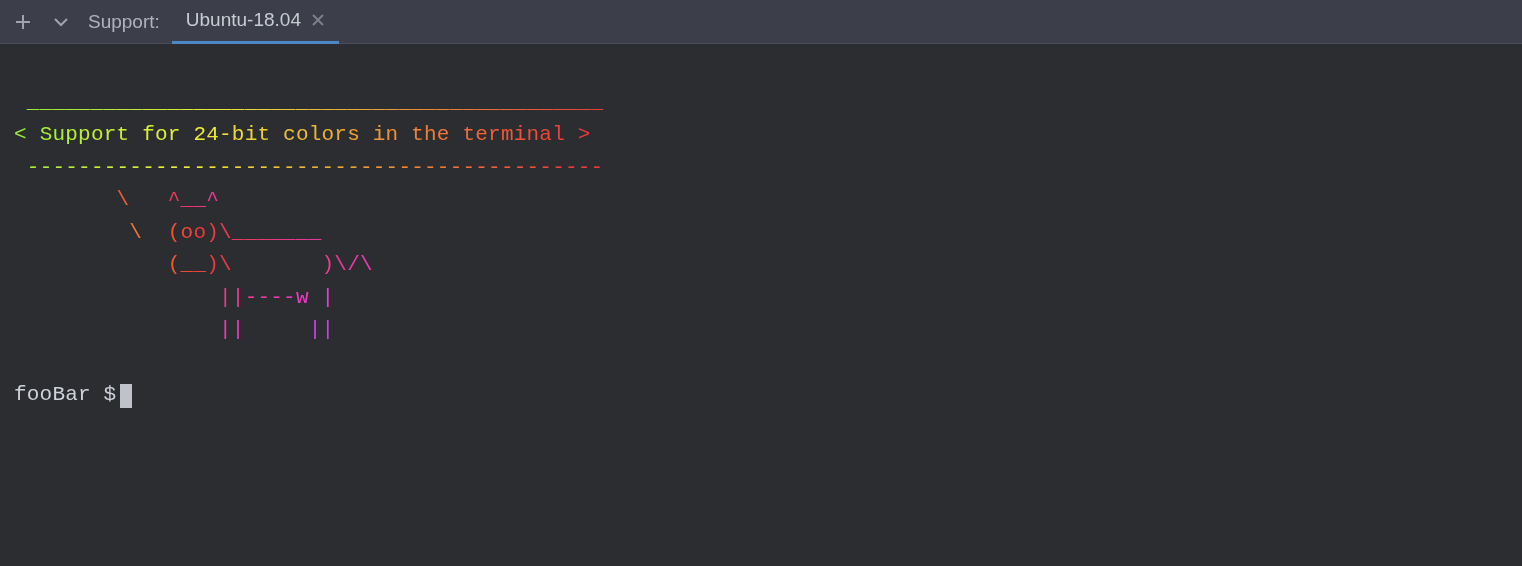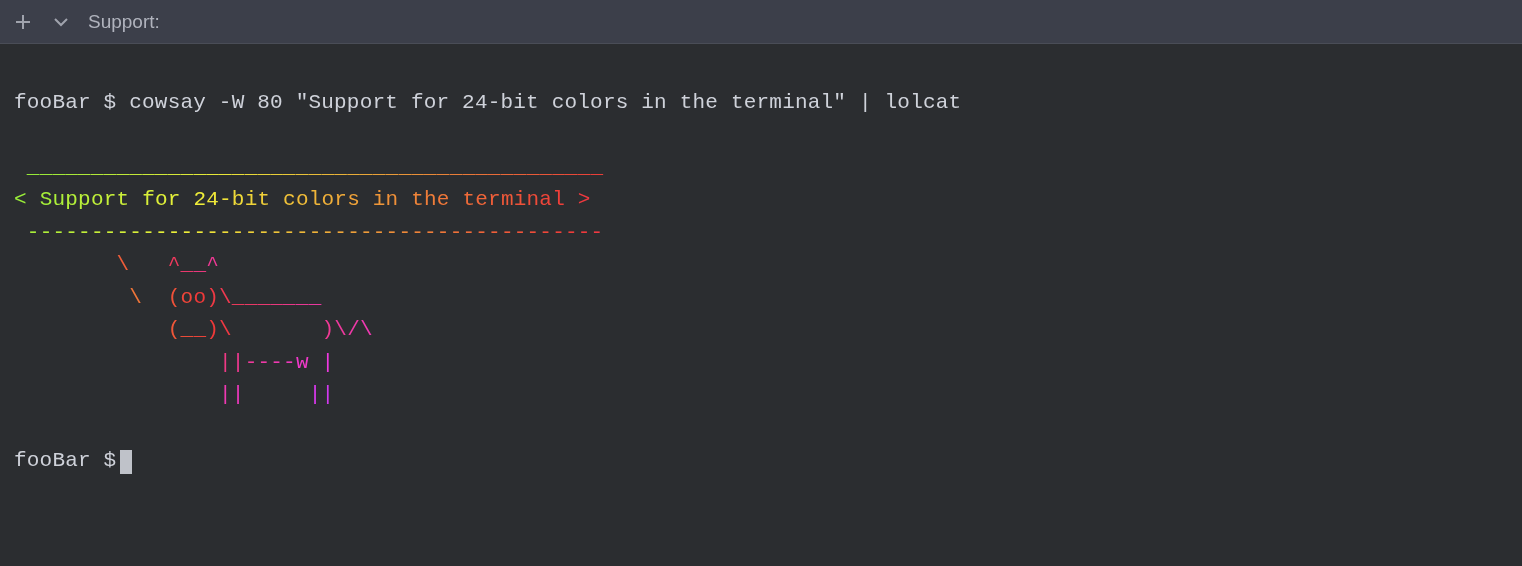--- a/index.html
+++ b/index.html
@@ -80,19 +80,27 @@
       <line x1="9" y1="2" x2="9" y2="16" stroke-width="2"></line>
       <line x1="2" y1="9" x2="16" y2="9" stroke-width="2"></line>
     </svg>
   </div>
   <div class="icon-btn">
     <svg width="18" height="18" viewBox="0 0 18 18">
       <polyline points="3,6 9,12 15,6" stroke-width="2"></polyline>
     </svg>
   </div>
   <div class="titlebar-label">Support:</div>
+  <div class="tab">
+    <span>Ubuntu-18.04</span>
+    <span class="close">
+      <svg width="14" height="14" viewBox="0 0 14 14">
+        <line x1="2" y1="2" x2="12" y2="12" stroke-width="2"></line>
+        <line x1="12" y1="2" x2="2" y2="12" stroke-width="2"></line>
+      </svg>
+    </span>
+  </div>
 </div>
 
 <div class="terminal-body">
-<div class="prompt-line"><span>fooBar $</span> <span>cowsay -W 80 "Support for 24-bit colors in the terminal" | lolcat</span></div>
 <div class="rainbow-block" id="rainbow"><div><span style="color:hsl(90.0,85%,58%)"> </span><span style="color:hsl(88.0,85%,58%)">_</span><span style="color:hsl(86.1,85%,58%)">_</span><span style="color:hsl(84.1,85%,58%)">_</span><span style="color:hsl(82.2,85%,58%)">_</span><span style="color:hsl(80.2,85%,58%)">_</span><span style="color:hsl(78.3,85%,58%)">_</span><span style="color:hsl(76.3,85%,58%)">_</span><span style="color:hsl(74.3,85%,58%)">_</span><span style="color:hsl(72.4,85%,58%)">_</span><span style="color:hsl(70.4,85%,58%)">_</span><span style="color:hsl(68.5,85%,58%)">_</span><span style="color:hsl(66.5,85%,58%)">_</span><span style="color:hsl(64.6,85%,58%)">_</span><span style="color:hsl(62.6,85%,58%)">_</span><span style="color:hsl(60.7,85%,58%)">_</span><span style="color:hsl(58.7,85%,58%)">_</span><span style="color:hsl(56.7,85%,58%)">_</span><span style="color:hsl(54.8,85%,58%)">_</span><span style="color:hsl(52.8,85%,58%)">_</span><span style="color:hsl(50.9,85%,58%)">_</span><span style="color:hsl(48.9,85%,58%)">_</span><span style="color:hsl(47.0,85%,58%)">_</span><span style="color:hsl(45.0,85%,58%)">_</span><span style="color:hsl(43.0,85%,58%)">_</span><span style="color:hsl(41.1,85%,58%)">_</span><span style="color:hsl(39.1,85%,58%)">_</span><span style="color:hsl(37.2,85%,58%)">_</span><span style="color:hsl(35.2,85%,58%)">_</span><span style="color:hsl(33.3,85%,58%)">_</span><span style="color:hsl(31.3,85%,58%)">_</span><span style="color:hsl(29.3,85%,58%)">_</span><span style="color:hsl(27.4,85%,58%)">_</span><span style="color:hsl(25.4,85%,58%)">_</span><span style="color:hsl(23.5,85%,58%)">_</span><span style="color:hsl(21.5,85%,58%)">_</span><span style="color:hsl(19.6,85%,58%)">_</span><span style="color:hsl(17.6,85%,58%)">_</span><span style="color:hsl(15.7,85%,58%)">_</span><span style="color:hsl(13.7,85%,58%)">_</span><span style="color:hsl(11.7,85%,58%)">_</span><span style="color:hsl(9.8,85%,58%)">_</span><span style="color:hsl(7.8,85%,58%)">_</span><span style="color:hsl(5.9,85%,58%)">_</span><span style="color:hsl(3.9,85%,58%)">_</span><span style="color:hsl(2.0,85%,58%)">_</span><span style="color:hsl(0.0,85%,58%)"> </span></div><div><span style="color:hsl(88.0,85%,58%)">&lt;</span><span style="color:hsl(86.0,85%,58%)"> </span><span style="color:hsl(83.9,85%,58%)">S</span><span style="color:hsl(81.9,85%,58%)">u</span><span style="color:hsl(79.8,85%,58%)">p</span><span style="color:hsl(77.8,85%,58%)">p</span><span style="color:hsl(75.7,85%,58%)">o</span><span style="color:hsl(73.7,85%,58%)">r</span><span style="color:hsl(71.6,85%,58%)">t</span><span style="color:hsl(69.6,85%,58%)"> </span><span style="color:hsl(67.5,85%,58%)">f</span><span style="color:hsl(65.5,85%,58%)">o</span><span style="color:hsl(63.5,85%,58%)">r</span><span style="color:hsl(61.4,85%,58%)"> </span><span style="color:hsl(59.4,85%,58%)">2</span><span style="color:hsl(57.3,85%,58%)">4</span><span style="color:hsl(55.3,85%,58%)">-</span><span style="color:hsl(53.2,85%,58%)">b</span><span style="color:hsl(51.2,85%,58%)">i</span><span style="color:hsl(49.1,85%,58%)">t</span><span style="color:hsl(47.1,85%,58%)"> </span><span style="color:hsl(45.0,85%,58%)">c</span><span style="color:hsl(43.0,85%,58%)">o</span><span style="color:hsl(41.0,85%,58%)">l</span><span style="color:hsl(38.9,85%,58%)">o</span><span style="color:hsl(36.9,85%,58%)">r</span><span style="color:hsl(34.8,85%,58%)">s</span><span style="color:hsl(32.8,85%,58%)"> </span><span style="color:hsl(30.7,85%,58%)">i</span><span style="color:hsl(28.7,85%,58%)">n</span><span style="color:hsl(26.6,85%,58%)"> </span><span style="color:hsl(24.6,85%,58%)">t</span><span style="color:hsl(22.5,85%,58%)">h</span><span style="color:hsl(20.5,85%,58%)">e</span><span style="color:hsl(18.5,85%,58%)"> </span><span style="color:hsl(16.4,85%,58%)">t</span><span style="color:hsl(14.4,85%,58%)">e</span><span style="color:hsl(12.3,85%,58%)">r</span><span style="color:hsl(10.3,85%,58%)">m</span><span style="color:hsl(8.2,85%,58%)">i</span><span style="color:hsl(6.2,85%,58%)">n</span><span style="color:hsl(4.1,85%,58%)">a</span><span style="color:hsl(2.1,85%,58%)">l</span><span style="color:hsl(0.0,85%,58%)"> </span><span style="color:hsl(358.0,85%,58%)">&gt;</span></div><div><span style="color:hsl(85.0,85%,58%)"> </span><span style="color:hsl(83.0,85%,58%)">-</span><span style="color:hsl(81.1,85%,58%)">-</span><span style="color:hsl(79.1,85%,58%)">-</span><span style="color:hsl(77.2,85%,58%)">-</span><span style="color:hsl(75.2,85%,58%)">-</span><span style="color:hsl(73.3,85%,58%)">-</span><span style="color:hsl(71.3,85%,58%)">-</span><span style="color:hsl(69.3,85%,58%)">-</span><span style="color:hsl(67.4,85%,58%)">-</span><span style="color:hsl(65.4,85%,58%)">-</span><span style="color:hsl(63.5,85%,58%)">-</span><span style="color:hsl(61.5,85%,58%)">-</span><span style="color:hsl(59.6,85%,58%)">-</span><span style="color:hsl(57.6,85%,58%)">-</span><span style="color:hsl(55.7,85%,58%)">-</span><span style="color:hsl(53.7,85%,58%)">-</span><span style="color:hsl(51.7,85%,58%)">-</span><span style="color:hsl(49.8,85%,58%)">-</span><span style="color:hsl(47.8,85%,58%)">-</span><span style="color:hsl(45.9,85%,58%)">-</span><span style="color:hsl(43.9,85%,58%)">-</span><span style="color:hsl(42.0,85%,58%)">-</span><span style="color:hsl(40.0,85%,58%)">-</span><span style="color:hsl(38.0,85%,58%)">-</span><span style="color:hsl(36.1,85%,58%)">-</span><span style="color:hsl(34.1,85%,58%)">-</span><span style="color:hsl(32.2,85%,58%)">-</span><span style="color:hsl(30.2,85%,58%)">-</span><span style="color:hsl(28.3,85%,58%)">-</span><span style="color:hsl(26.3,85%,58%)">-</span><span style="color:hsl(24.3,85%,58%)">-</span><span style="color:hsl(22.4,85%,58%)">-</span><span style="color:hsl(20.4,85%,58%)">-</span><span style="color:hsl(18.5,85%,58%)">-</span><span style="color:hsl(16.5,85%,58%)">-</span><span style="color:hsl(14.6,85%,58%)">-</span><span style="color:hsl(12.6,85%,58%)">-</span><span style="color:hsl(10.7,85%,58%)">-</span><span style="color:hsl(8.7,85%,58%)">-</span><span style="color:hsl(6.7,85%,58%)">-</span><span style="color:hsl(4.8,85%,58%)">-</span><span style="color:hsl(2.8,85%,58%)">-</span><span style="color:hsl(0.9,85%,58%)">-</span><span style="color:hsl(358.9,85%,58%)">-</span><span style="color:hsl(357.0,85%,58%)">-</span><span style="color:hsl(355.0,85%,58%)"> </span></div><div><span style="color:hsl(60.0,85%,58%)"> </span><span style="color:hsl(54.0,85%,58%)"> </span><span style="color:hsl(48.0,85%,58%)"> </span><span style="color:hsl(42.0,85%,58%)"> </span><span style="color:hsl(36.0,85%,58%)"> </span><span style="color:hsl(30.0,85%,58%)"> </span><span style="color:hsl(24.0,85%,58%)"> </span><span style="color:hsl(18.0,85%,58%)"> </span><span style="color:hsl(12.0,85%,58%)">\</span><span style="color:hsl(6.0,85%,58%)"> </span><span style="color:hsl(0.0,85%,58%)"> </span><span style="color:hsl(354.0,85%,58%)"> </span><span style="color:hsl(348.0,85%,58%)">^</span><span style="color:hsl(342.0,85%,58%)">_</span><span style="color:hsl(336.0,85%,58%)">_</span><span style="color:hsl(330.0,85%,58%)">^</span></div><div><span style="color:hsl(55.0,85%,58%)"> </span><span style="color:hsl(51.1,85%,58%)"> </span><span style="color:hsl(47.2,85%,58%)"> </span><span style="color:hsl(43.3,85%,58%)"> </span><span style="color:hsl(39.3,85%,58%)"> </span><span style="color:hsl(35.4,85%,58%)"> </span><span style="color:hsl(31.5,85%,58%)"> </span><span style="color:hsl(27.6,85%,58%)"> </span><span style="color:hsl(23.7,85%,58%)"> </span><span style="color:hsl(19.8,85%,58%)">\</span><span style="color:hsl(15.9,85%,58%)"> </span><span style="color:hsl(12.0,85%,58%)"> </span><span style="color:hsl(8.0,85%,58%)">(</span><span style="color:hsl(4.1,85%,58%)">o</span><span style="color:hsl(0.2,85%,58%)">o</span><span style="color:hsl(356.3,85%,58%)">)</span><span style="color:hsl(352.4,85%,58%)">\</span><span style="color:hsl(348.5,85%,58%)">_</span><span style="color:hsl(344.6,85%,58%)">_</span><span style="color:hsl(340.7,85%,58%)">_</span><span style="color:hsl(336.7,85%,58%)">_</span><span style="color:hsl(332.8,85%,58%)">_</span><span style="color:hsl(328.9,85%,58%)">_</span><span style="color:hsl(325.0,85%,58%)">_</span></div><div><span style="color:hsl(50.0,85%,58%)"> </span><span style="color:hsl(46.7,85%,58%)"> </span><span style="color:hsl(43.3,85%,58%)"> </span><span style="color:hsl(40.0,85%,58%)"> </span><span style="color:hsl(36.7,85%,58%)"> </span><span style="color:hsl(33.3,85%,58%)"> </span><span style="color:hsl(30.0,85%,58%)"> </span><span style="color:hsl(26.7,85%,58%)"> </span><span style="color:hsl(23.3,85%,58%)"> </span><span style="color:hsl(20.0,85%,58%)"> </span><span style="color:hsl(16.7,85%,58%)"> </span><span style="color:hsl(13.3,85%,58%)"> </span><span style="color:hsl(10.0,85%,58%)">(</span><span style="color:hsl(6.7,85%,58%)">_</span><span style="color:hsl(3.3,85%,58%)">_</span><span style="color:hsl(0.0,85%,58%)">)</span><span style="color:hsl(356.7,85%,58%)">\</span><span style="color:hsl(353.3,85%,58%)"> </span><span style="color:hsl(350.0,85%,58%)"> </span><span style="color:hsl(346.7,85%,58%)"> </span><span style="color:hsl(343.3,85%,58%)"> </span><span style="color:hsl(340.0,85%,58%)"> </span><span style="color:hsl(336.7,85%,58%)"> </span><span style="color:hsl(333.3,85%,58%)"> </span><span style="color:hsl(330.0,85%,58%)">)</span><span style="color:hsl(326.7,85%,58%)">\</span><span style="color:hsl(323.3,85%,58%)">/</span><span style="color:hsl(320.0,85%,58%)">\</span></div><div><span style="color:hsl(35.0,85%,58%)"> </span><span style="color:hsl(31.3,85%,58%)"> </span><span style="color:hsl(27.5,85%,58%)"> </span><span style="color:hsl(23.8,85%,58%)"> </span><span style="color:hsl(20.0,85%,58%)"> </span><span style="color:hsl(16.3,85%,58%)"> </span><span style="color:hsl(12.5,85%,58%)"> </span><span style="color:hsl(8.8,85%,58%)"> </span><span style="color:hsl(5.0,85%,58%)"> </span><span style="color:hsl(1.3,85%,58%)"> </span><span style="color:hsl(357.5,85%,58%)"> </span><span style="color:hsl(353.8,85%,58%)"> </span><span style="color:hsl(350.0,85%,58%)"> </span><span style="color:hsl(346.3,85%,58%)"> </span><span style="color:hsl(342.5,85%,58%)"> </span><span style="color:hsl(338.8,85%,58%)"> </span><span style="color:hsl(335.0,85%,58%)">|</span><span style="color:hsl(331.3,85%,58%)">|</span><span style="color:hsl(327.5,85%,58%)">-</span><span style="color:hsl(323.8,85%,58%)">-</span><span style="color:hsl(320.0,85%,58%)">-</span><span style="color:hsl(316.3,85%,58%)">-</span><span style="color:hsl(312.5,85%,58%)">w</span><span style="color:hsl(308.8,85%,58%)"> </span><span style="color:hsl(305.0,85%,58%)">|</span></div><div><span style="color:hsl(20.0,85%,58%)"> </span><span style="color:hsl(16.3,85%,58%)"> </span><span style="color:hsl(12.5,85%,58%)"> </span><span style="color:hsl(8.8,85%,58%)"> </span><span style="color:hsl(5.0,85%,58%)"> </span><span style="color:hsl(1.3,85%,58%)"> </span><span style="color:hsl(357.5,85%,58%)"> </span><span style="color:hsl(353.8,85%,58%)"> </span><span style="color:hsl(350.0,85%,58%)"> </span><span style="color:hsl(346.3,85%,58%)"> </span><span style="color:hsl(342.5,85%,58%)"> </span><span style="color:hsl(338.8,85%,58%)"> </span><span style="color:hsl(335.0,85%,58%)"> </span><span style="color:hsl(331.3,85%,58%)"> </span><span style="color:hsl(327.5,85%,58%)"> </span><span style="color:hsl(323.8,85%,58%)"> </span><span style="color:hsl(320.0,85%,58%)">|</span><span style="color:hsl(316.3,85%,58%)">|</span><span style="color:hsl(312.5,85%,58%)"> </span><span style="color:hsl(308.8,85%,58%)"> </span><span style="color:hsl(305.0,85%,58%)"> </span><span style="color:hsl(301.3,85%,58%)"> </span><span style="color:hsl(297.5,85%,58%)"> </span><span style="color:hsl(293.8,85%,58%)">|</span><span style="color:hsl(290.0,85%,58%)">|</span></div></div>
 <div class="prompt-line"><span>fooBar $</span><span class="cursor"></span></div>
 </div>
 
 </body></html>

